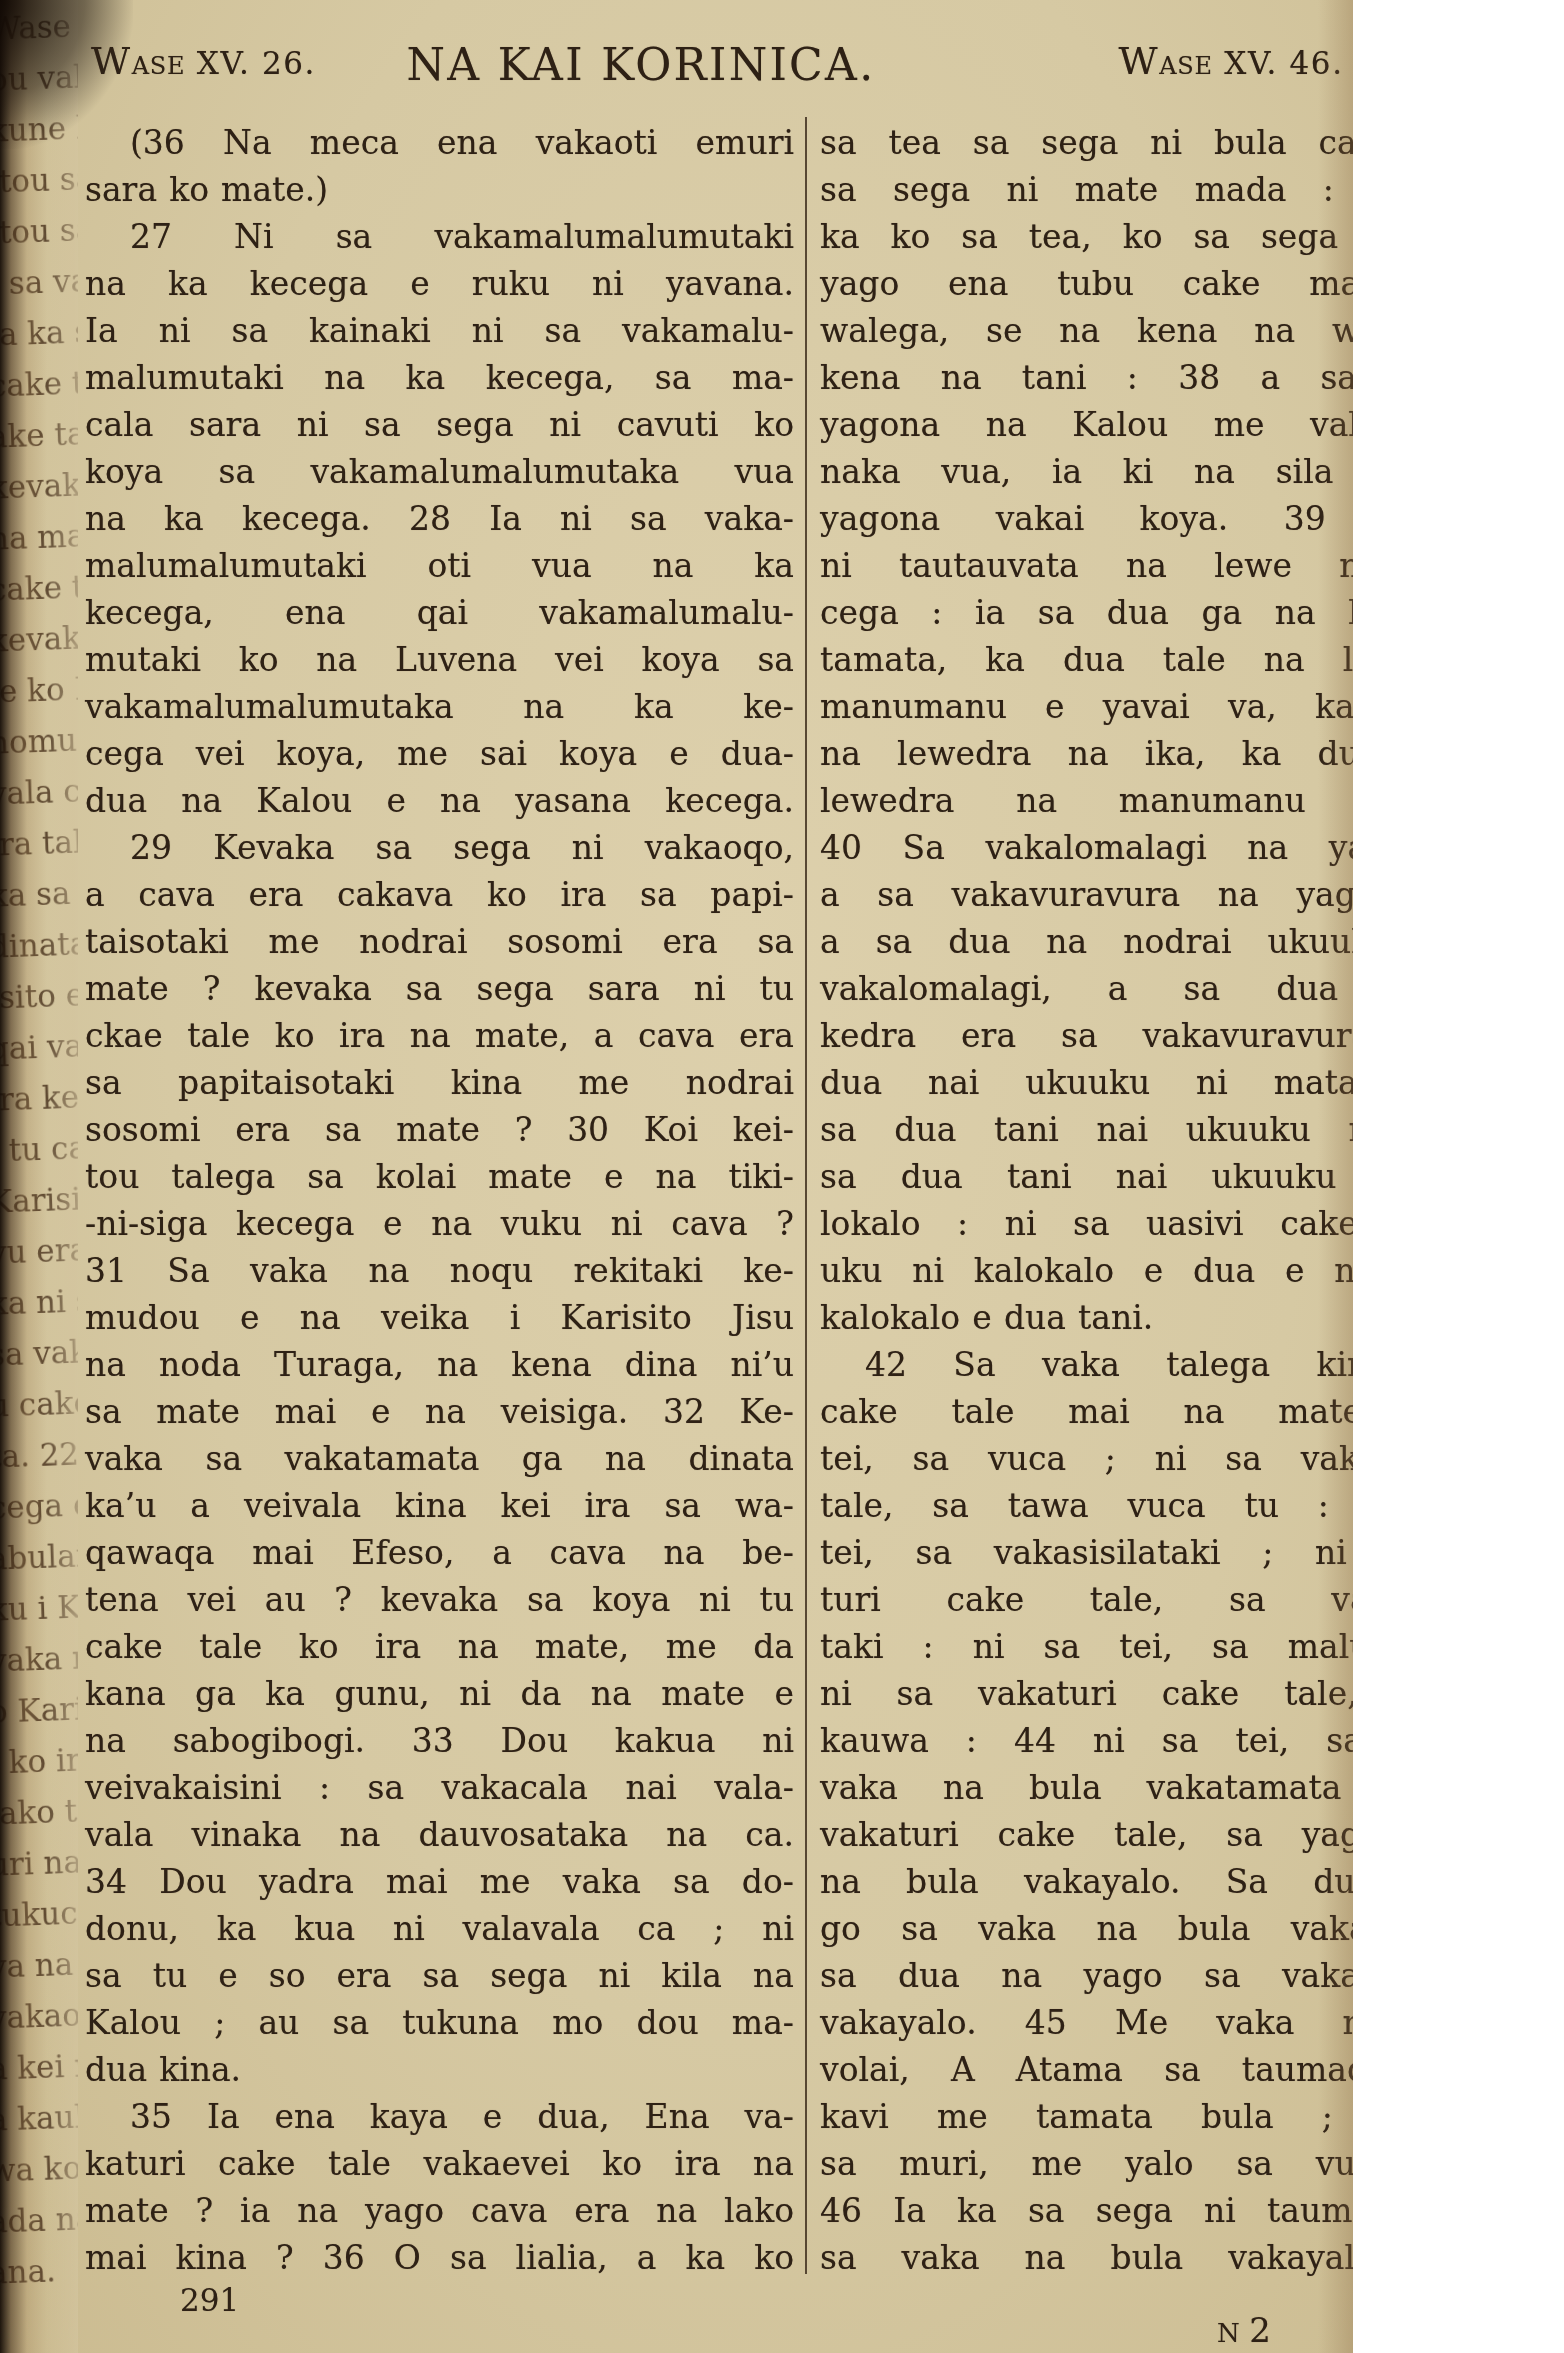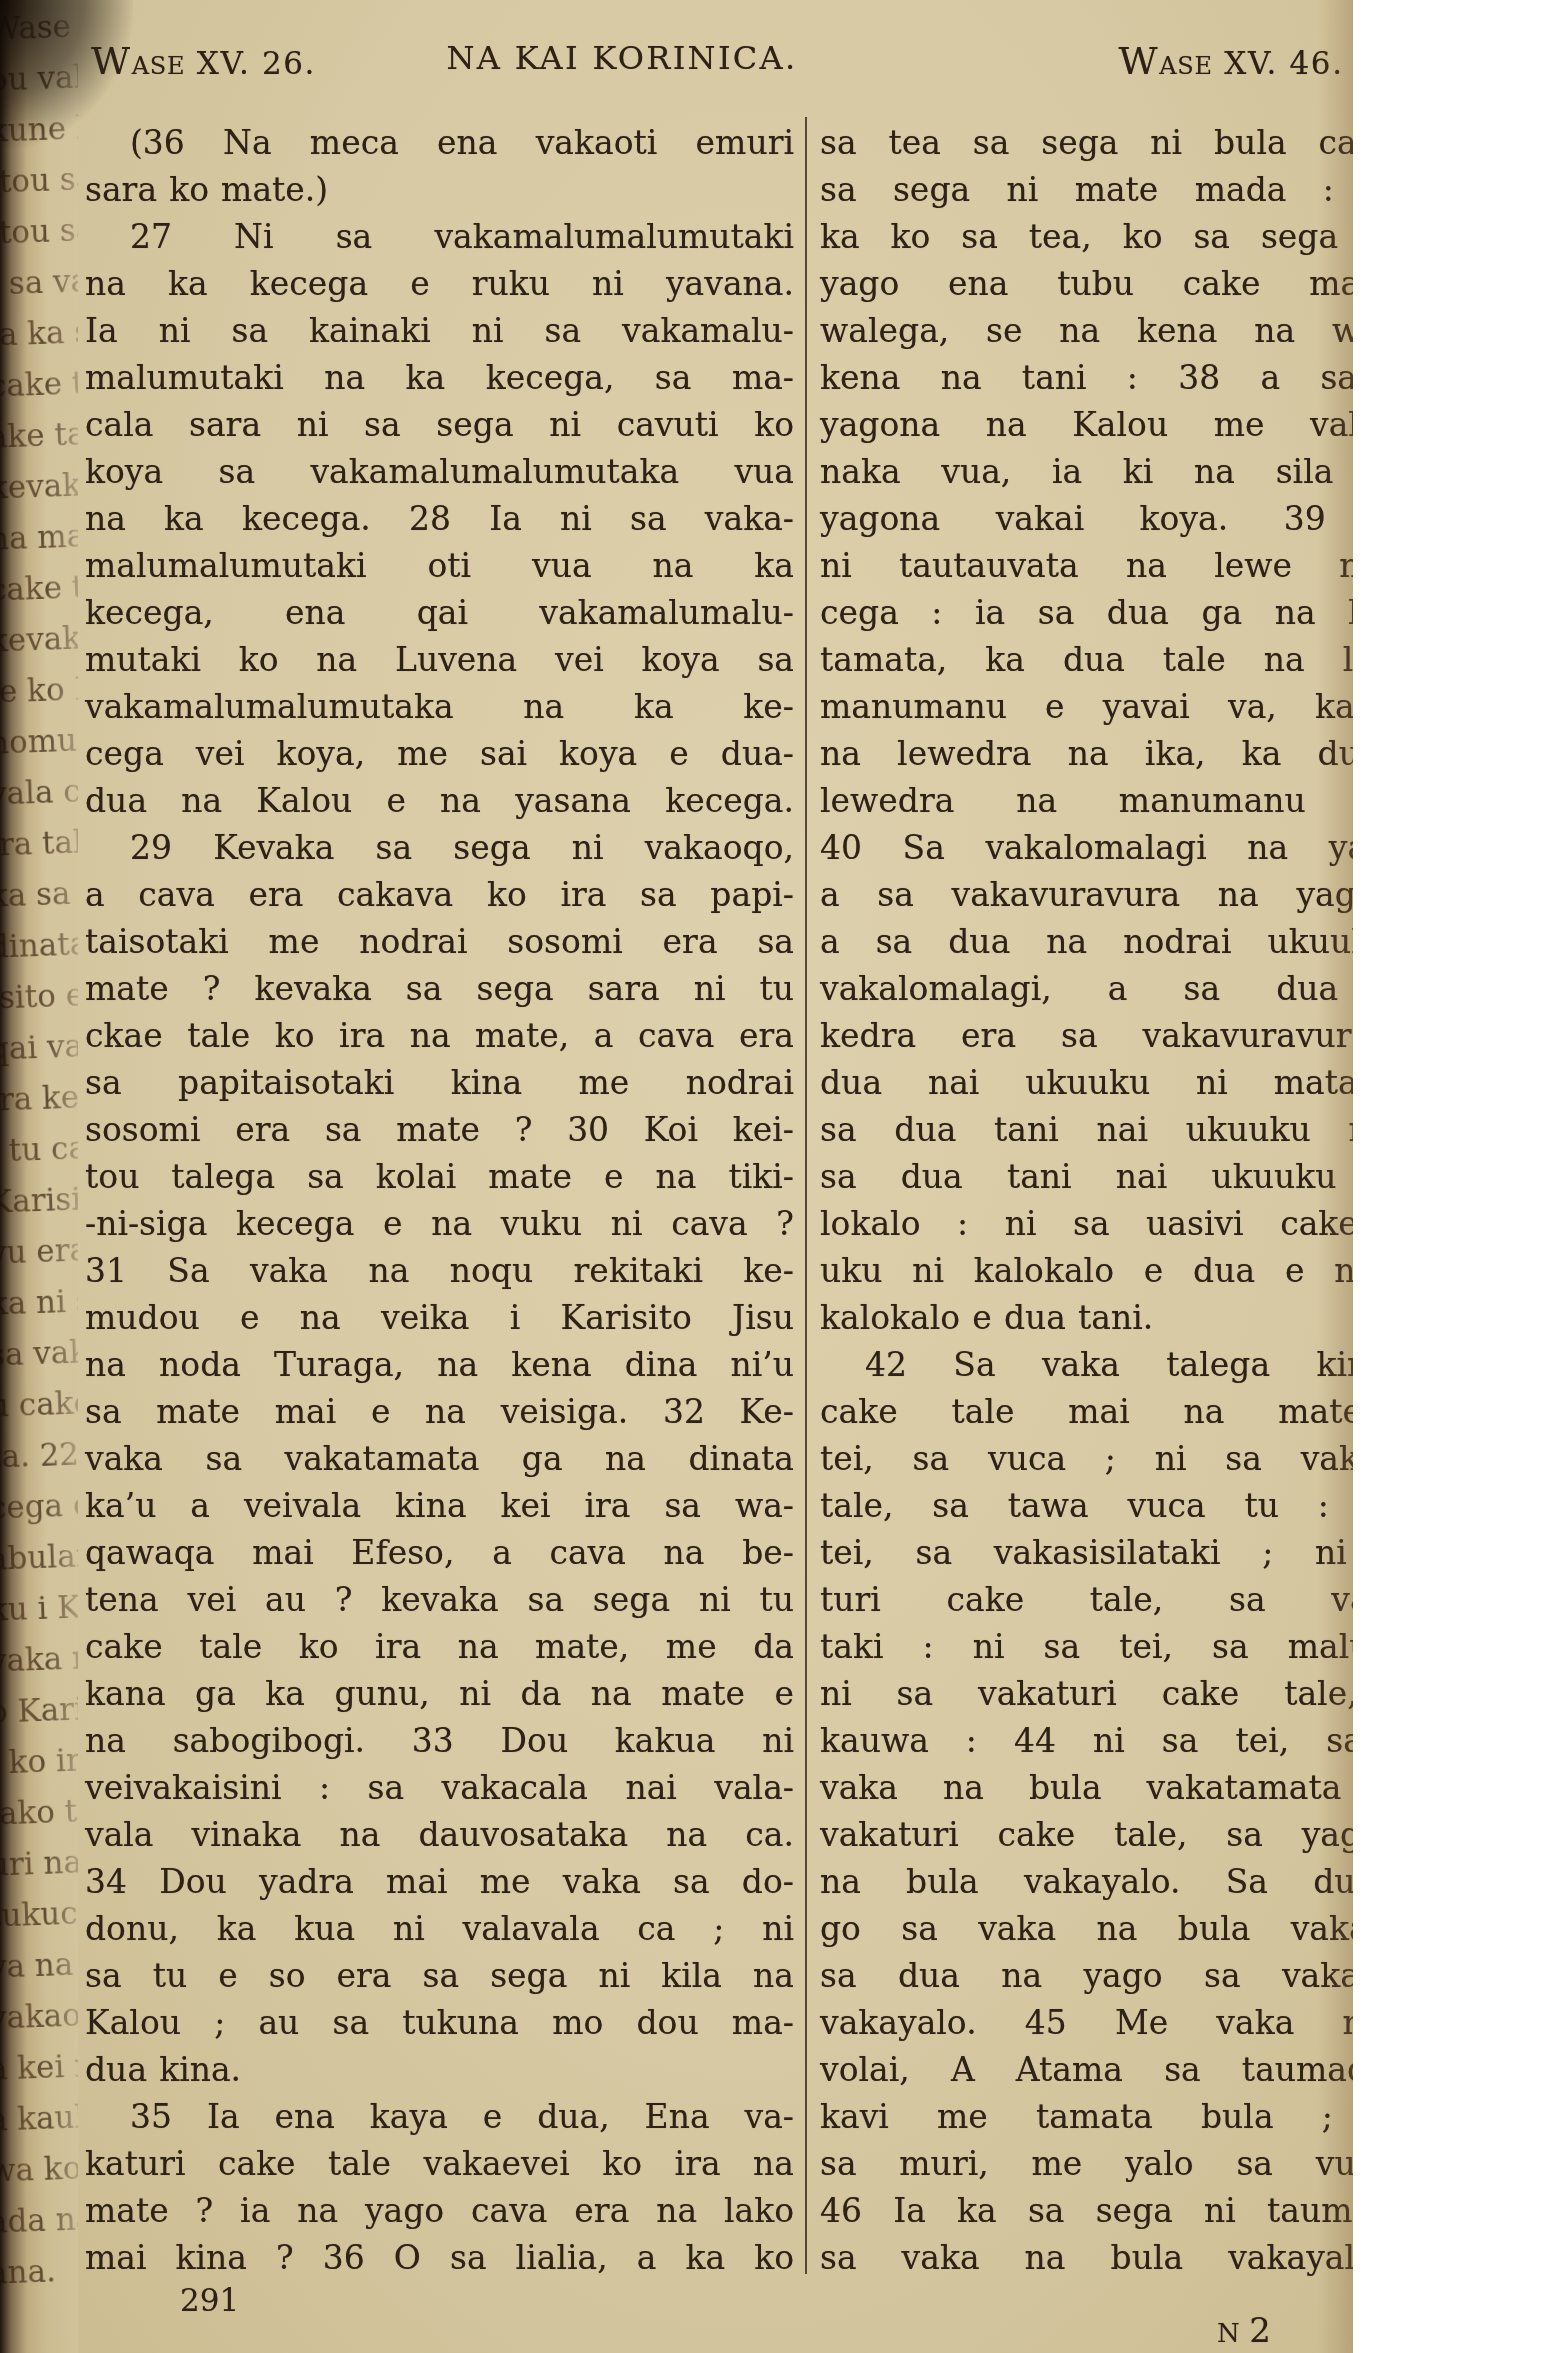--- a/index.html
+++ b/index.html
@@ -15,21 +15,21 @@
     background:linear-gradient(90deg, rgba(20,12,6,.95) 0px, rgba(60,38,18,.55) 11px,
       rgba(150,118,74,.25) 27px, rgba(205,188,148,0) 47px, rgba(211,196,158,.6) 74px,
       rgba(213,200,163,.95) 92px, rgba(213,200,163,0) 106px);}
   .corner-shadow{position:absolute;left:0;top:0;width:133px;height:149px;pointer-events:none;
     background:radial-gradient(ellipse at 0% 0%, rgba(18,10,5,.95) 0%, rgba(18,10,5,.5) 45%, rgba(18,10,5,0) 72%);}
   .right-shade{position:absolute;right:0;top:0;width:35px;height:100%;pointer-events:none;
     background:linear-gradient(270deg, rgba(140,110,70,.35), rgba(140,110,70,0));}
   
   .header{position:absolute;top:39px;left:0;width:100%;height:55px;color:#2e2115;}
   .h-left{position:absolute;left:91px;top:0;font-size:31px;letter-spacing:1.6px;}
-  .h-center{position:absolute;left:364px;top:0;width:516px;text-align:center;font-size:32px;letter-spacing:2.3px;}
+  .h-center{position:absolute;left:383px;top:0;width:516px;text-align:center;font-size:44px;letter-spacing:2.3px;}
   .h-right{position:absolute;right:9.4px;top:0;font-size:31px;letter-spacing:1.6px;}
   .bigW{font-size:38px;}
   .sc{font-size:24px;letter-spacing:0.8px;}
   .header *{text-shadow:0 0 0.8px rgba(46,33,21,.45);}
   
   .col{position:absolute;top:119px;color:#2e2115;}
   .col-left{left:85px;width:709px;}
   .col-right{left:820px;width:736px;}
   .line{height:47px;line-height:47px;font-size:33px;word-spacing:1.6px;
     text-align:justify;text-align-last:justify;text-shadow:0 0 0.8px rgba(46,33,21,.4);}
@@ -132,21 +132,21 @@
       <div class="line">sosomi era sa mate ?  30 Koi kei-</div>
       <div class="line">tou talega sa kolai mate e na tiki-</div>
       <div class="line">-ni-siga kecega e na vuku ni cava ?</div>
       <div class="line">31 Sa vaka na noqu rekitaki ke-</div>
       <div class="line">mudou e na veika i Karisito Jisu</div>
       <div class="line">na noda Turaga, na kena dina ni’u</div>
       <div class="line">sa mate mai e na veisiga.  32 Ke-</div>
       <div class="line">vaka sa vakatamata ga na dinata</div>
       <div class="line">ka’u a veivala kina kei ira sa wa-</div>
       <div class="line">qawaqa mai Efeso, a cava na be-</div>
-      <div class="line">tena vei au ? kevaka sa sega ni tu</div>
+      <div class="line">tena vei au ? kevaka sa koya ni tu</div>
       <div class="line">cake tale ko ira na mate, me da</div>
       <div class="line">kana ga ka gunu, ni da na mate e</div>
       <div class="line">na sabogibogi.  33 Dou kakua ni</div>
       <div class="line">veivakaisini : sa vakacala nai vala-</div>
       <div class="line">vala vinaka na dauvosataka na ca.</div>
       <div class="line">34 Dou yadra mai me vaka sa do-</div>
       <div class="line">donu, ka kua ni valavala ca ; ni</div>
       <div class="line">sa tu e so era sa sega ni kila na</div>
       <div class="line">Kalou ; au sa tukuna mo dou ma-</div>
       <div class="line short">dua kina.</div>

